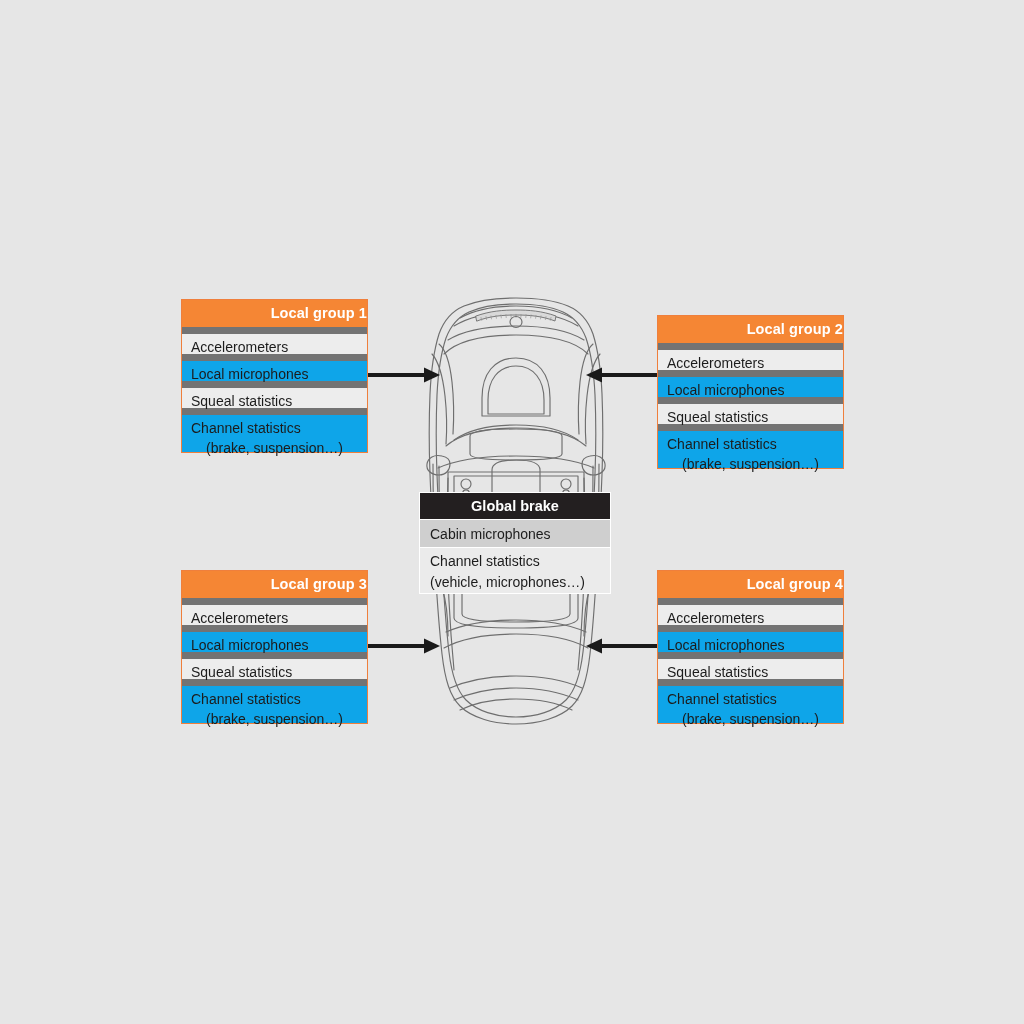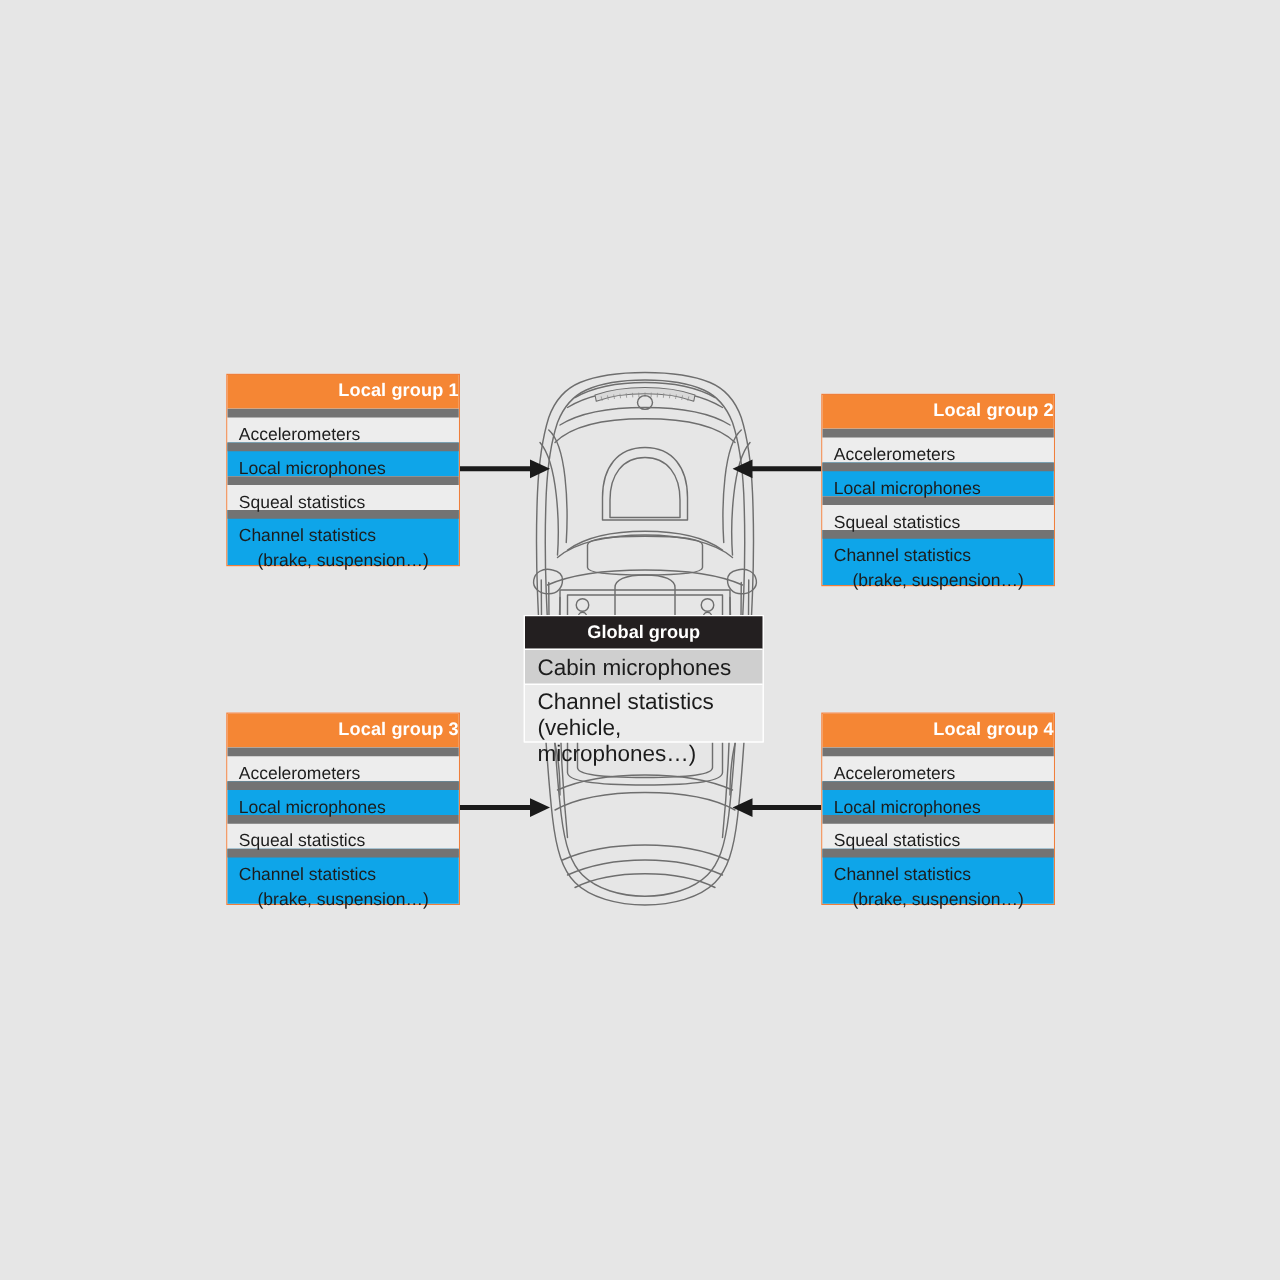--- a/index.html
+++ b/index.html
@@ -71,21 +71,21 @@
     background: #231f20;
     color: #ffffff;
     font-weight: bold;
     font-size: 14.5px;
     text-align: center;
     line-height: 26px;
     height: 26px;
   }
   .global-box .grow {
     box-sizing: border-box;
-    font-size: 18px;
+    font-size: 14px;
     color: #1c1c1c;
     padding: 0 10px;
     height: 28px;
     line-height: 28px;
     border-top: 1px solid #ffffff;
     white-space: nowrap;
   }
   .global-box .grow.shade { background: #cfcfcf; }
   .global-box .grow.light { background: #ebebeb; }
   .global-box .grow.tall {
@@ -310,21 +310,21 @@
     <div class="row alt">Accelerometers</div>
     <div class="row plain">Local microphones</div>
     <div class="row alt">Squeal statistics</div>
     <div class="row plain tall">
       <span class="l1">Channel statistics</span>
       <span class="l2">(brake, suspension…)</span>
     </div>
   </div>
 
   <div class="global-box" style="left:419px; top:492px; width:192px;">
-    <div class="ghdr">Global group</div>
+    <div class="ghdr">Global brake</div>
     <div class="grow shade">Cabin microphones</div>
     <div class="grow light tall">
       <span class="l1">Channel statistics</span>
       <span class="l2">(vehicle, microphones…)</span>
     </div>
   </div>
 
 </div>
 
 </body></html>

